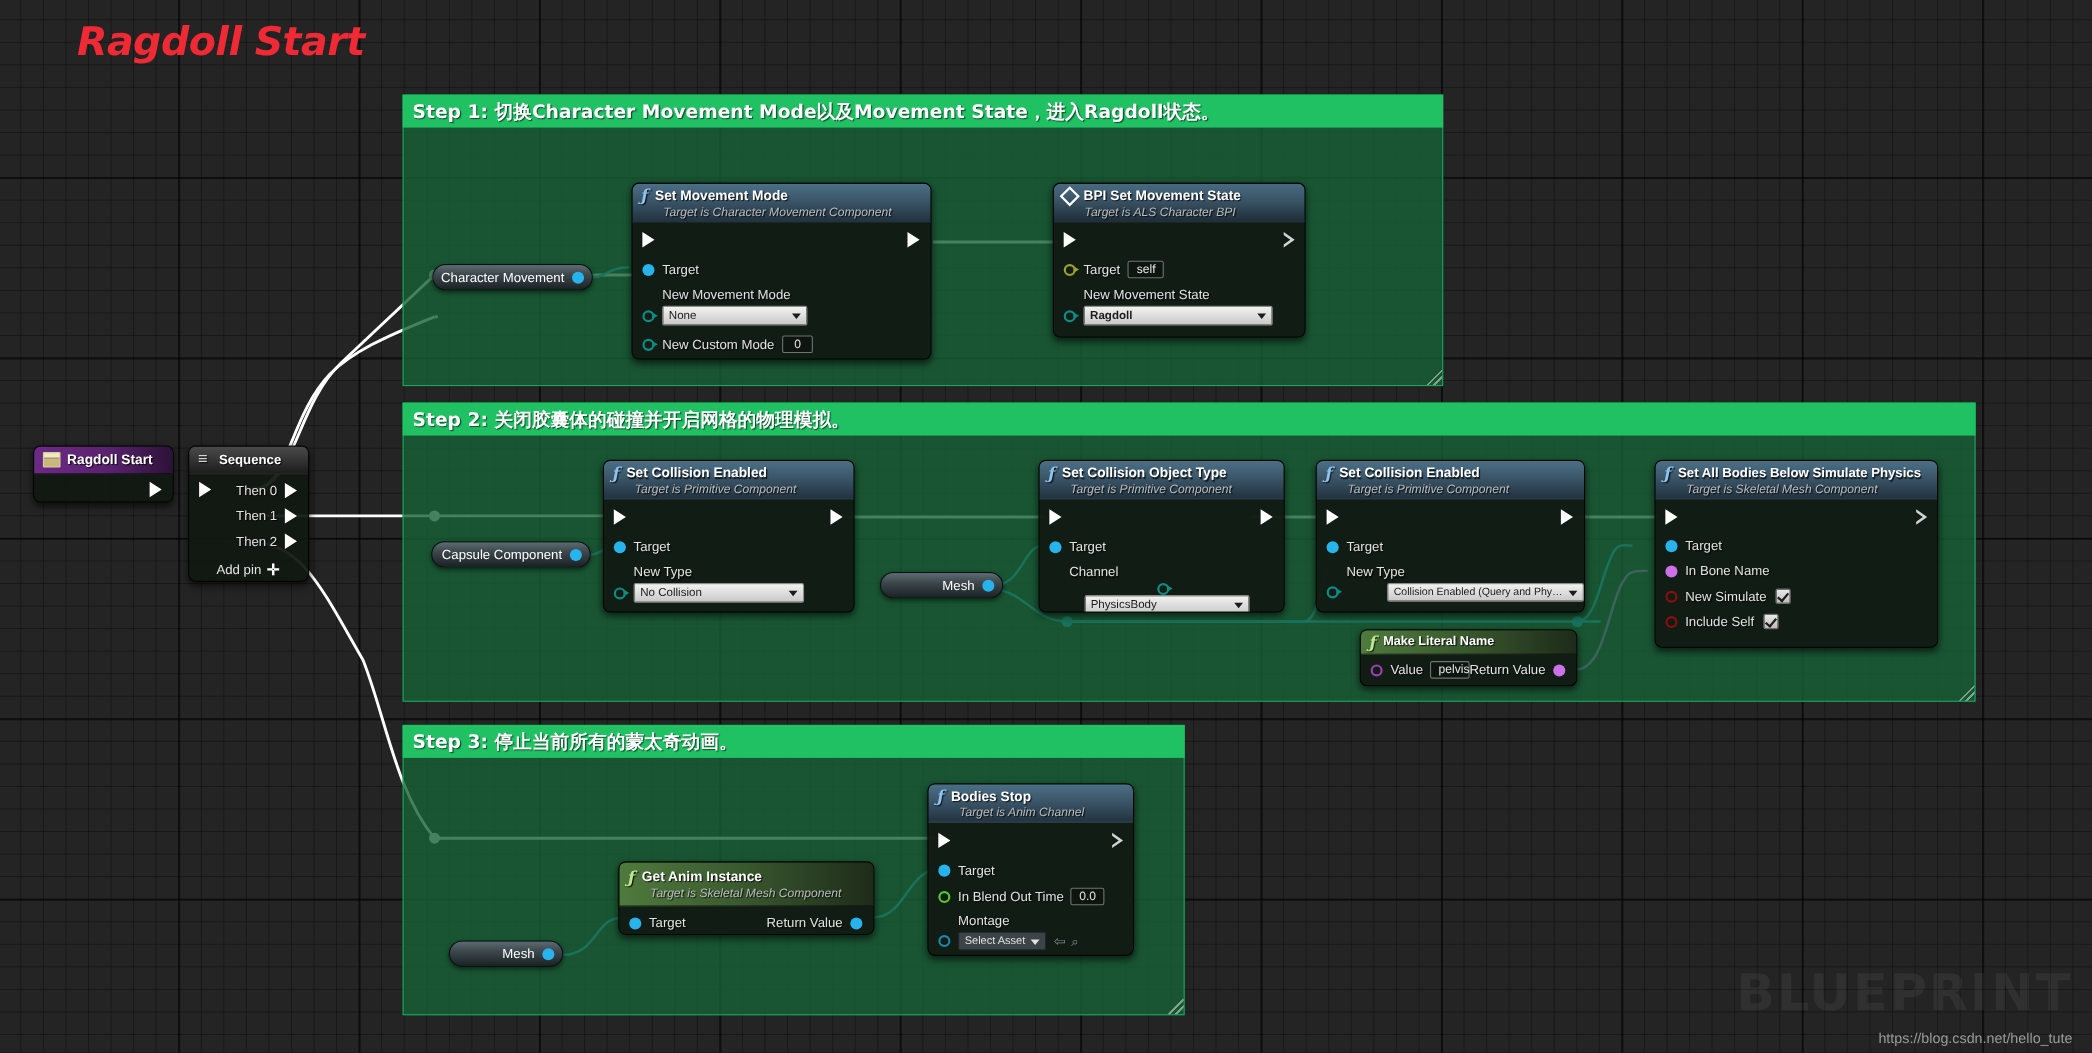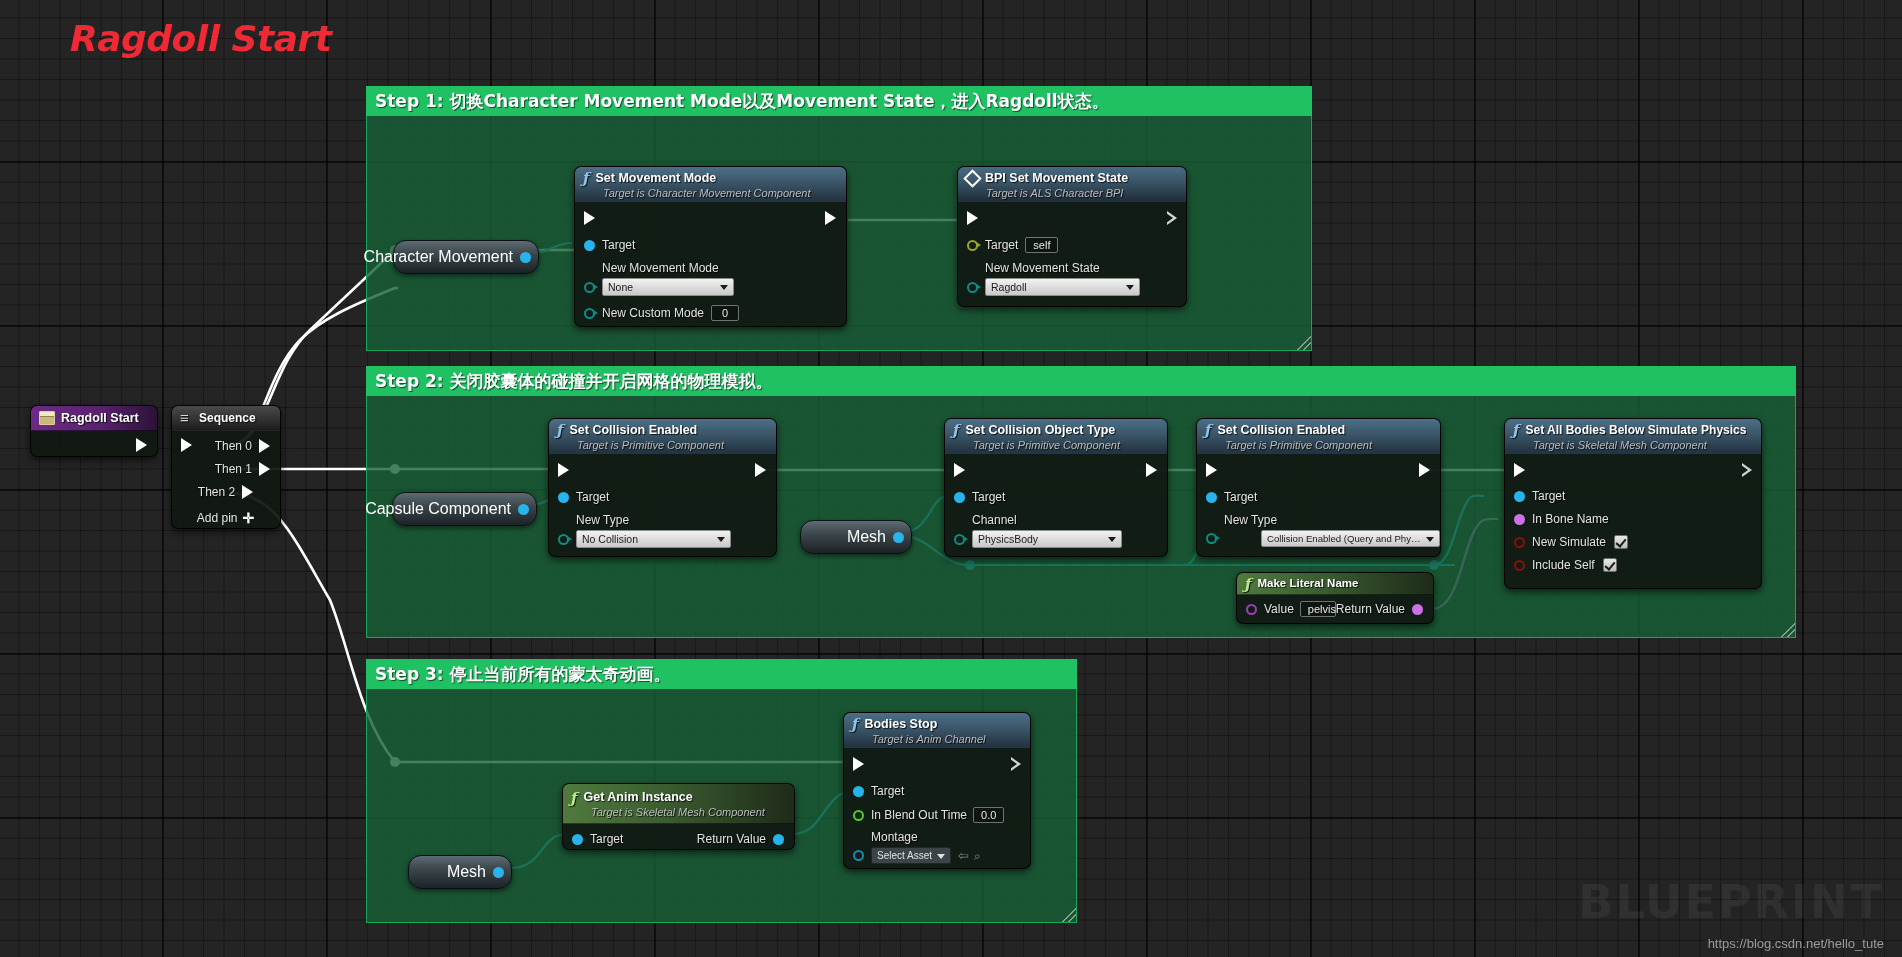--- a/index.html
+++ b/index.html
@@ -138,24 +138,24 @@
     border:solid #1c1c1c;border-width:0 2px 2px 0;transform:rotate(40deg);}
   .addpin{font-size:12px;color:#e3e3e3;}
   .plus{color:#ffffff;font-size:14px;font-weight:bold;margin-left:5px;}
   .seqico{display:inline-block;width:13px;height:12px;position:relative;}
   .seqico:before{content:"≡";color:#d8d8d8;font-size:15px;line-height:11px;}
   .evtico{display:inline-block;width:14px;height:12px;border:1px solid #d8cfa0;background:#c9b87a;border-radius:1px;}
   .evtico:after{content:"";display:block;height:4px;background:#efe7c6;border-bottom:1px solid #8d8158;}
   .ifaceico{display:inline-block;width:13px;height:13px;border:2px solid #ffffff;transform:rotate(45deg);box-sizing:border-box;}
   
   .varnode{
-    position:absolute;box-sizing:border-box;height:34px;border-radius:13px;
+    position:absolute;box-sizing:border-box;height:24px;border-radius:13px;
     background:linear-gradient(to bottom,#5d6b72 0%, #3c474c 40%, #1b2225 100%);
     border:1px solid #0c1012;display:flex;align-items:center;justify-content:flex-end;
-    padding:0 7px 0 14px;color:#ffffff;font-size:16px;white-space:nowrap;
+    padding:0 7px 0 14px;color:#ffffff;font-size:12px;white-space:nowrap;
     box-shadow:0 2px 5px rgba(0,0,0,.55);
   }
   .varnode .pin{margin-right:0;margin-left:7px;}
   
   #wires{position:absolute;left:0;top:0;width:1902px;height:957px;pointer-events:none;}
   
   #watermark{
     position:absolute;right:18px;bottom:28px;
     font-family:"DejaVu Sans","Liberation Sans",sans-serif;
     font-size:46px;font-weight:bold;letter-spacing:2px;
@@ -263,21 +263,21 @@
         <span class="exectri"></span>
       </div>
       <div class="row exec" style="justify-content:flex-end;">
         <span class="rowlbl">Then 0</span>
         <span class="exectri out"></span>
       </div>
       <div class="row exec" style="justify-content:flex-end;">
         <span class="rowlbl">Then 1</span>
         <span class="exectri out"></span>
       </div>
-      <div class="row exec" style="justify-content:center;">
+      <div class="row exec" style="justify-content:flex-end;">
         <span class="rowlbl">Then 2</span>
         <span class="exectri out"></span>
       </div>
       <div class="row" style="justify-content:center;margin-top:5px;">
         <span class="addpin">Add pin</span>
         <span class="plus">✛</span>
       </div>
     </div>
   </div>
 
@@ -335,21 +335,21 @@
       </div>
       <div class="row" style="margin-top:6px;">
         <span class="pin hollow self selfdot"></span>
         <span class="rowlbl" style="margin-right:7px;">Target</span>
         <span class="txtbox">self</span>
       </div>
       <div style="position:relative;margin-top:6px;padding-left:9px;">
         <div class="rowlbl" style="padding-left:18px;">New Movement State</div>
         <div style="display:flex;align-items:center;margin-top:3px;">
           <span class="pin hollow enum enumdot"></span>
-          <div class="combo" style="width:155px;">Ragdoll</div>
+          <div class="combo" style="width:172px;font-weight:bold;">Ragdoll</div>
         </div>
       </div>
     </div>
   </div>
 
   <div class="varnode" style="left:392px;top:492px;width:145px;">
     <span>Capsule Component</span>
     <span class="pin obj"></span>
   </div>
 
@@ -399,21 +399,21 @@
         <span class="exectri"></span>
         <span class="spacer"></span>
         <span class="exectri out"></span>
       </div>
       <div class="row" style="margin-top:6px;">
         <span class="pin obj"></span>
         <span class="rowlbl">Target</span>
       </div>
       <div style="position:relative;margin-top:6px;padding-left:9px;">
         <div class="rowlbl" style="padding-left:18px;">Channel</div>
-        <div style="display:flex;align-items:center;margin-top:3px;">
+        <div style="display:flex;align-items:center;margin-top:3px;flex-direction:column;">
           <span class="pin hollow enum enumdot"></span>
           <div class="combo" style="width:150px;">PhysicsBody</div>
         </div>
       </div>
     </div>
   </div>
 
   <div class="node fn" style="left:1196px;top:418px;width:245px;height:139px;">
     <div class="nhead">
       <div class="ntitle">

